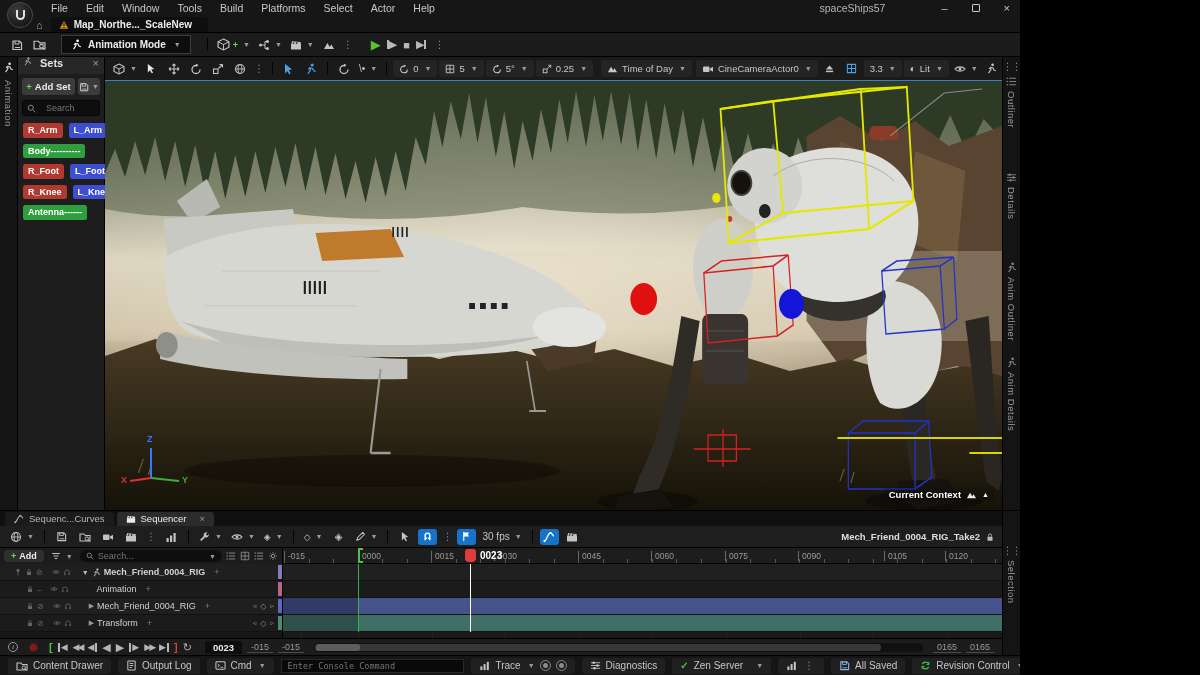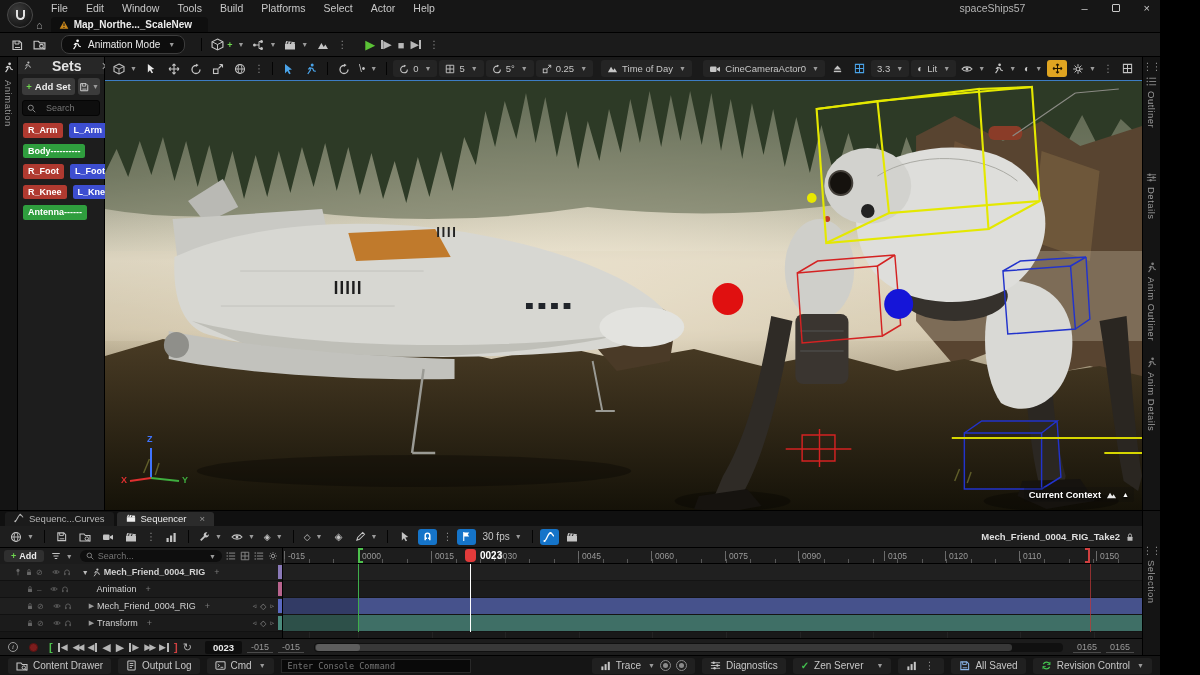--- a/index.html
+++ b/index.html
@@ -1,47 +1,47 @@
 <!DOCTYPE html>
 <html><head>
 <meta charset="utf-8">
 <style>
 *{box-sizing:border-box;margin:0;padding:0}
 html,body{background:#000}
-#app{position:relative;width:1160px;height:675px;background:#bef264;font-family:"Liberation Sans",sans-serif;font-size:10px;color:#cfcfcf;overflow:hidden}
+#app{position:relative;width:1020px;height:675px;background:#bef264;font-family:"Liberation Sans",sans-serif;font-size:10px;color:#cfcfcf;overflow:hidden}
 svg.ic{display:block;flex:none}
 .car{font-size:7px;color:#9a9a9a;margin-left:2px;line-height:1}
 .dots{color:#8a8a8a;font-size:10px;padding:0 2px;letter-spacing:0}
 .sep{width:1px;height:13px;background:#040404;margin:0 4px;flex:none}
 
 .titlebar{height:16px;background:#161616;display:flex;align-items:center;padding-left:42px}
 .logo{position:absolute;top:2px;left:7px;width:26px;height:26px;border-radius:50%;background:radial-gradient(circle at 38% 32%,#3d3d3d,#0a0a0a);border:1px solid #4a4a4a;z-index:9;display:flex;align-items:center;justify-content:center}
 .logo i{display:block;width:9px;height:10px;border:2px solid #e2e2e2;border-top:none;border-radius:0 0 6px 6px}
 .menu-item{padding:0 9px;font-size:10.5px;color:#c8c8c8;cursor:default}
 .tb-right{margin-left:auto;display:flex;align-items:center;padding-right:10px}
 .project{font-size:10.5px;color:#b5b5b5;margin-right:56px}
 .win-btns{display:flex;gap:24px;align-items:center;color:#c8c8c8;font-size:11px}
 .wmax{width:8px;height:8px;border:1px solid #c8c8c8;border-radius:1px}
 
 .tabbar{height:17px;background:#161616;display:flex;align-items:flex-end;padding-left:36px;gap:8px;border-bottom:1px solid #000}
 .home{color:#9a9a9a;font-size:11px;line-height:14px}
 .level-tab{display:flex;align-items:center;gap:5px;background:#0f0f0f;padding:2px 16px 2px 8px;border-radius:4px 4px 0 0;font-size:10px;color:#ececec;font-weight:bold}
 
 .main-toolbar{height:24px;background:#1b1b1b;display:flex;align-items:center;gap:2px;padding:0 7px;border-bottom:1px solid #000}
 .tbtn{height:20px;min-width:20px;display:flex;align-items:center;justify-content:center;gap:3px;border-radius:3px;color:#c4c4c4;padding:0 3px;flex:none}
-.mode-pill{background:#0d0d0d;border:1px solid #3c3c3c;border-radius:8px;height:19px;display:flex;align-items:center;gap:6px;padding:0 9px;font-weight:normal;color:#ececec;margin:0 10px;flex:none}
+.mode-pill{background:#0d0d0d;border:1px solid #3c3c3c;border-radius:0;height:19px;display:flex;align-items:center;gap:6px;padding:0 9px;font-weight:bold;color:#ececec;margin:0 10px;flex:none}
 .play-group{margin-left:14px;display:flex;gap:6px;align-items:center}
 .pg{font-size:11px;color:#b8b8b8;display:flex;align-items:center}
 .vbar{width:2px;height:9px;background:#b8b8b8;display:inline-block}
 
 .workspace{display:flex;height:453px}
 .lstrip{width:18px;background:#141414;display:flex;flex-direction:column;align-items:center;padding-top:5px;gap:7px;border-right:1px solid #000;flex:none}
 .vtext{writing-mode:vertical-rl;font-size:9.5px;color:#9a9a9a;letter-spacing:.5px}
 .sets{width:87px;background:#1d1d1d;display:flex;flex-direction:column;border-right:1px solid #000;flex:none}
-.sets-head{height:17px;display:flex;align-items:center;background:#272727;padding:0 5px;gap:20px;font-size:14px;color:#e2e2e2;font-weight:bold}
+.sets-head{height:17px;display:flex;align-items:flex-start;background:#272727;padding:0 5px;gap:8px;font-size:11px;color:#e2e2e2;font-weight:bold}
 .sets-close{margin-left:auto;color:#9a9a9a;font-weight:normal}
 .addset-row{display:flex;gap:3px;padding:4px 4px 2px}
 .btn-addset{flex:1;background:#3b3b3b;border-radius:3px;text-align:center;font-size:9.5px;font-weight:bold;color:#ececec;padding:3px 0;display:flex;justify-content:center;gap:3px}
 .plus{color:#6fd84f;font-weight:bold}
 .btn-imp{width:22px;background:#3b3b3b;border-radius:3px;display:flex;align-items:center;justify-content:center;gap:1px}
 .search-row{margin:3px 4px 4px;background:#0e0e0e;border:1px solid #050505;border-radius:3px;display:flex;align-items:center;gap:10px;padding:2px 4px}
 .search-row input,.tp-search input{background:none;border:none;outline:none;color:#bbb;font-size:9px;width:100%;font-family:inherit}
 .tagrow{padding:3px 5px;display:flex;gap:6px}
 .tag{font-size:9px;font-weight:bold;color:#fff;padding:2px 5px 2.5px;border-radius:2.5px;white-space:nowrap}
 
@@ -56,21 +56,21 @@
 .gizmo{position:absolute;left:16px;bottom:14px;width:70px;height:62px}
 .gz{position:absolute;font-size:9px;font-weight:bold}
 
 .rstrip{width:18px;background:#141414;border-left:1px solid #000;display:flex;flex-direction:column;align-items:center;flex:none;padding-top:4px}
 .vtab{display:flex;flex-direction:column;align-items:center;gap:4px;color:#9a9a9a}
 .vtab svg{opacity:.8}
 
 .sequencer{height:145px;display:flex;background:#151515;border-top:1px solid #000}
 .seq-left{flex:1;display:flex;flex-direction:column;min-width:0}
 .seq-tabs{height:15px;display:flex;align-items:flex-end;background:#101010;padding-left:5px;gap:3px}
-.stab{display:flex;gap:5px;padding:1px 9px 2px;font-size:9.5px;color:#b5b5b5;background:#1b1b1b;border-radius:3px 3px 0 0}
+.stab{display:flex;align-items:center;gap:5px;padding:1px 9px 2px;font-size:9.5px;color:#b5b5b5;background:#1b1b1b;border-radius:3px 3px 0 0}
 .stab.active{background:#2b2b2b;color:#ececec}
 .seq-toolbar{height:22px;background:#1e1e1e;display:flex;align-items:center;gap:3px;padding:0 7px;border-bottom:1px solid #000;color:#c4c4c4}
 .bluebtn{border-radius:3px;height:16px;min-width:19px;display:flex;align-items:center;justify-content:center;color:#fff;flex:none}
 .take{margin-left:auto;display:flex;align-items:center;gap:5px;font-size:9.5px;font-weight:bold;color:#dedede}
 .seq-main{flex:1;display:flex;min-height:0;background:#161616}
 .tpanel{width:283px;display:flex;flex-direction:column;border-right:1px solid #000;flex:none}
 .tp-head{height:16px;display:flex;align-items:center;gap:4px;padding:2px 4px;background:#1c1c1c}
 .btn-add{background:#2f2f2f;border-radius:3px;font-size:9px;font-weight:bold;padding:1px 7px;display:flex;gap:3px;color:#ececec}
 .tp-search{flex:1;background:#0e0e0e;border-radius:8px;display:flex;align-items:center;padding:0 6px;gap:4px;height:12px;min-width:0}
 .tpi{color:#8a8a8a}

